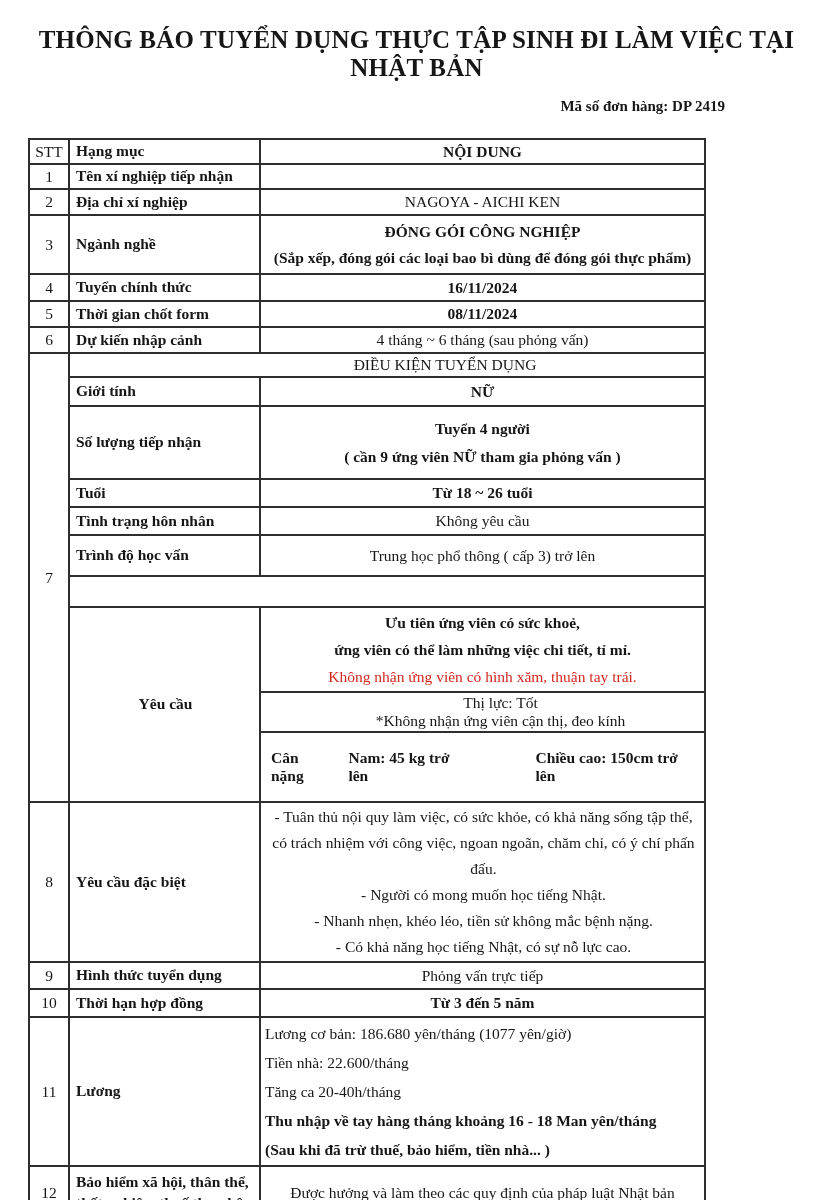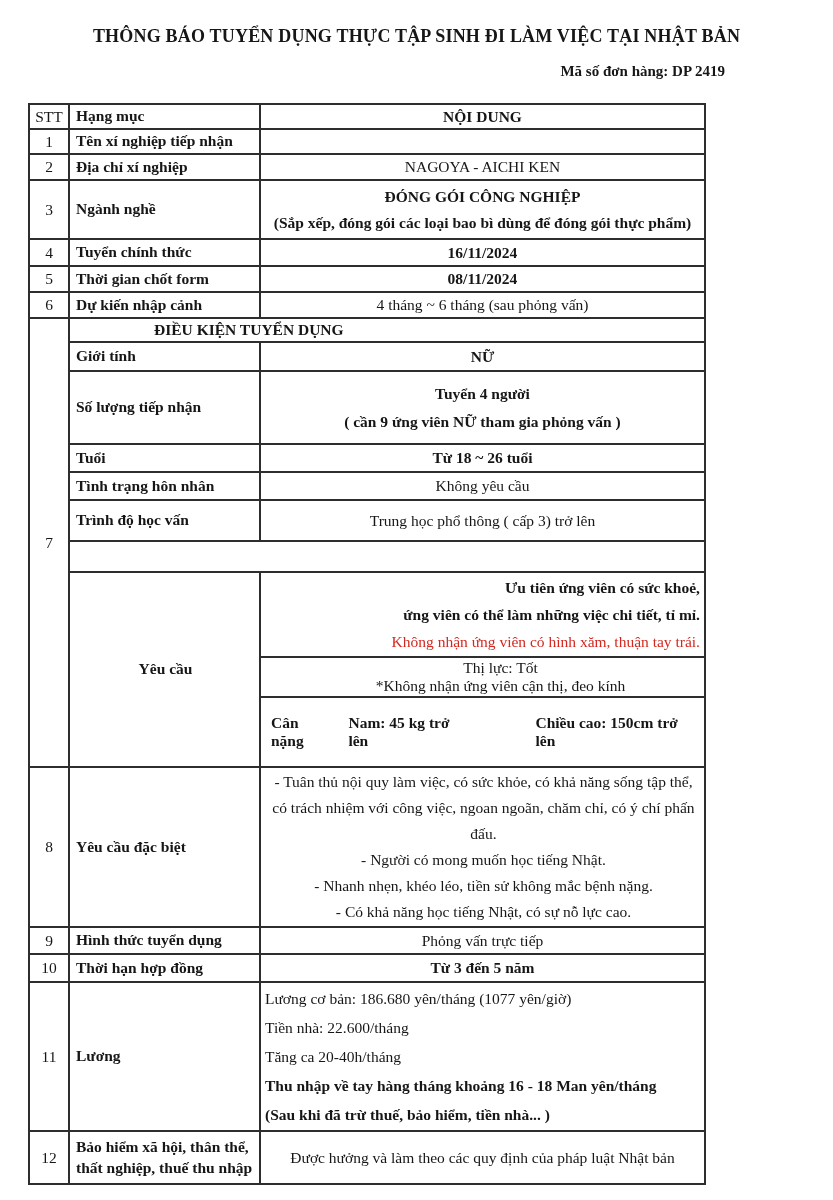--- a/index.html
+++ b/index.html
@@ -3,21 +3,21 @@
 <meta charset="utf-8">
 <style>
   :root { --red:#d3281f; --ink:#161616; --line:#2e2e2e; }
   * { box-sizing: border-box; margin: 0; padding: 0; }
   html,body { width:833px; height:1200px; background:#ffffff; overflow:hidden; }
   body { font-family:"Liberation Serif", serif; color:var(--ink); }
 
   .doc-title {
     margin-top:26px;
     text-align:center;
-    font-size:18px;
+    font-size:25px;
     font-weight:bold;
     letter-spacing:0.2px;
   }
   .order-code {
     margin-top:16px;
     text-align:right;
     padding-right:108px;
     font-size:15px;
     font-weight:bold;
   }
@@ -37,24 +37,24 @@
     vertical-align:middle;
     overflow:hidden;
   }
   th { font-size:15.5px; }
   .stt { text-align:center; font-weight:normal; }
   .lbl { font-weight:bold; text-align:left; padding-left:6px; line-height:1.3; }
   .c   { text-align:center; }
   .b   { font-weight:bold; }
   .red { color:var(--red); }
   .two-line { line-height:26px; }
-  .section-head { font-weight:bold; padding-left:84px; }
+  .section-head { font-weight:normal; text-align:center; padding-left:120px; }
   .qty-lines { line-height:28px; }
 
-  .req-lines { line-height:27px; text-align:right;margin-top:12px; }
+  .req-lines { line-height:27px; text-align:center;margin-top:12px; }
   .vision-row { display:flex; align-items:center; padding-left:36px;flex-direction:column; }
   .vision-row .gap { width:52px; }
   .weight-row { display:flex; align-items:center; padding-left:6px; font-weight:bold; }
   .weight-row .g1 { width:14px; }
   .weight-row .g2 { width:64px; }
 
   .bullets { text-align:center; line-height:26px; padding-left:6px; padding-right:4px; }
   .salary-lines { line-height:29px; text-align:left; }
 </style>
 </head>

